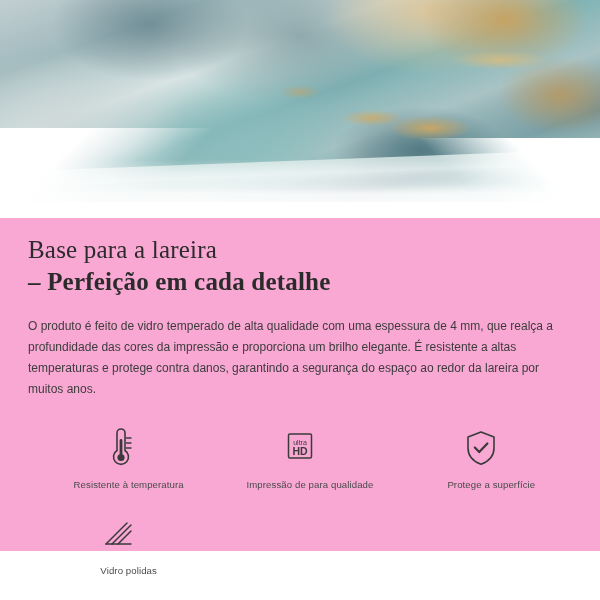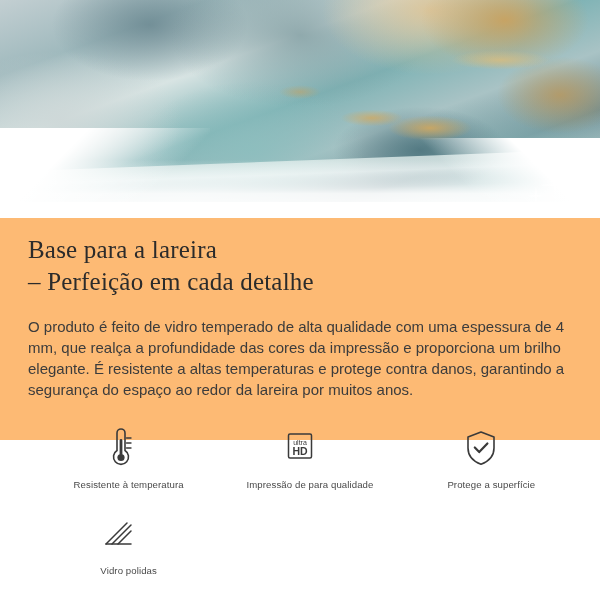--- a/index.html
+++ b/index.html
@@ -9,22 +9,22 @@
   body {
     width: 600px;
     height: 600px;
     background: #ffffff;
     font-family: "Liberation Sans", sans-serif;
     overflow: hidden;
   }
   .page {
     position: relative;
     width: 600px;
-    height: 440px;
-    background: #fdba74;
+    height: 551px;
+    background: #f9a8d4;
     box-sizing: border-box;
   }
 
   
   .hero {
     position: relative;
     width: 600px;
     height: 218px;
     overflow: hidden;
     background: #ffffff;
@@ -130,24 +130,24 @@
   }
   .headline {
     font-family: "Liberation Serif", serif;
     font-size: 25px;
     line-height: 32px;
     color: #2b2b2b;
     font-weight: 400;
     margin: 16px 0 0 0;
     letter-spacing: 0.2px;
   }
-  .headline .line2 { display: block; }
+  .headline .line2 { display: block; font-weight: bold; }
   .body-copy {
     margin: 18px 0 0 0;
-    font-size: 15px;
+    font-size: 12px;
     line-height: 21px;
     color: #3c3c3c;
     max-width: 548px;
   }
 
   
   .features {
     margin-top: 26px;
     display: grid;
     grid-template-columns: repeat(3, 1fr);

